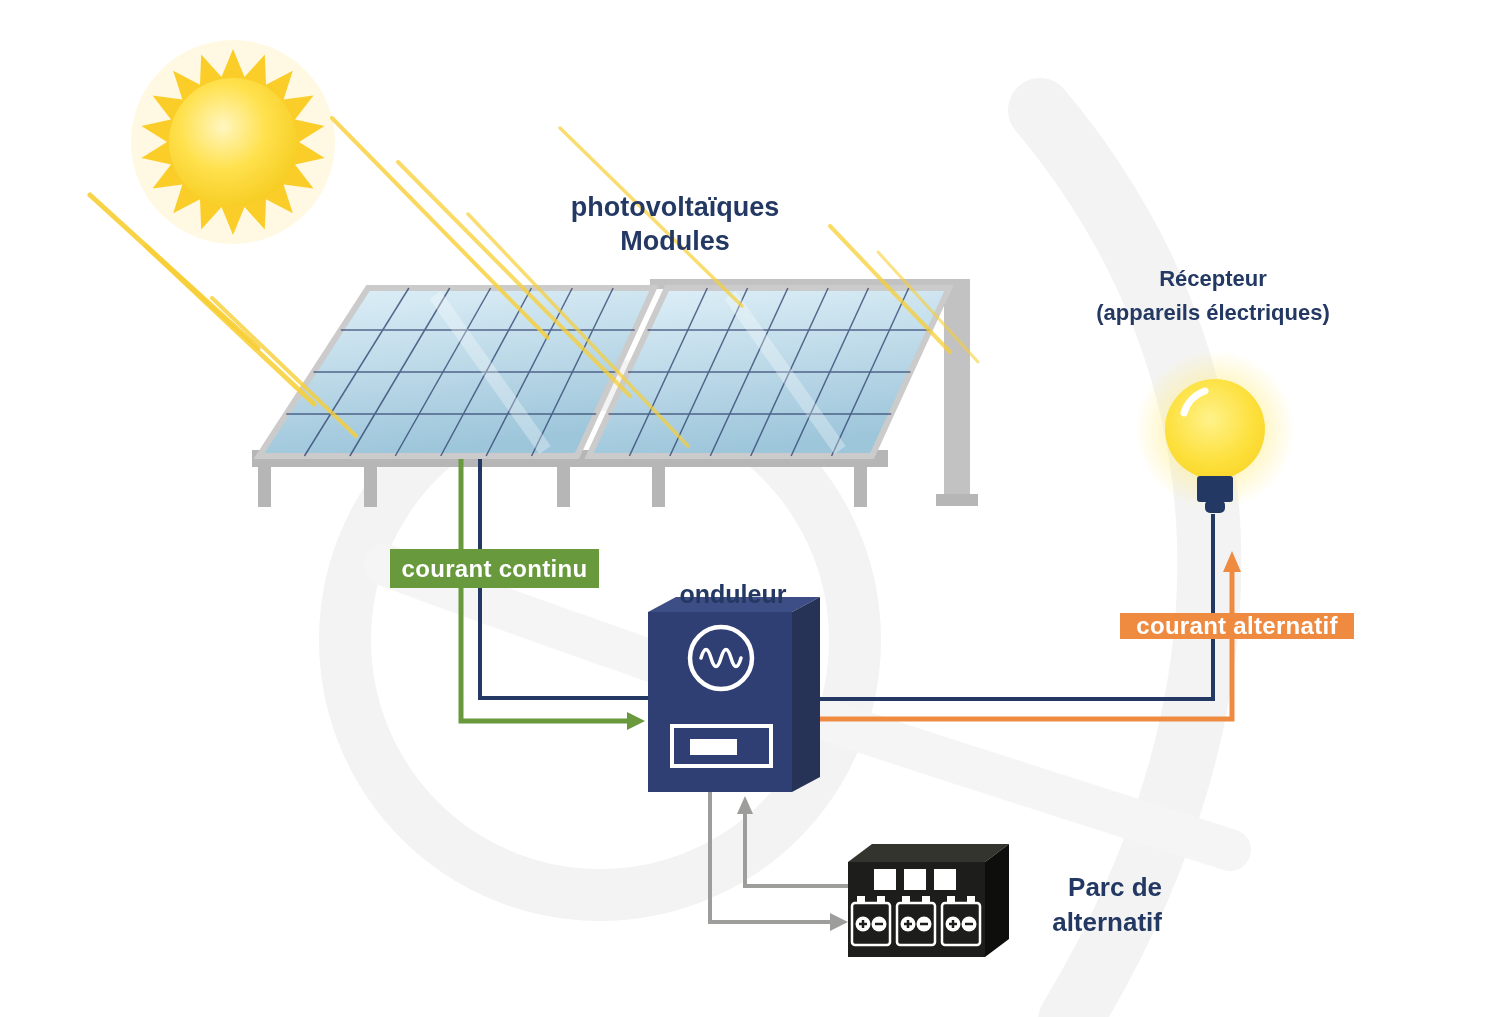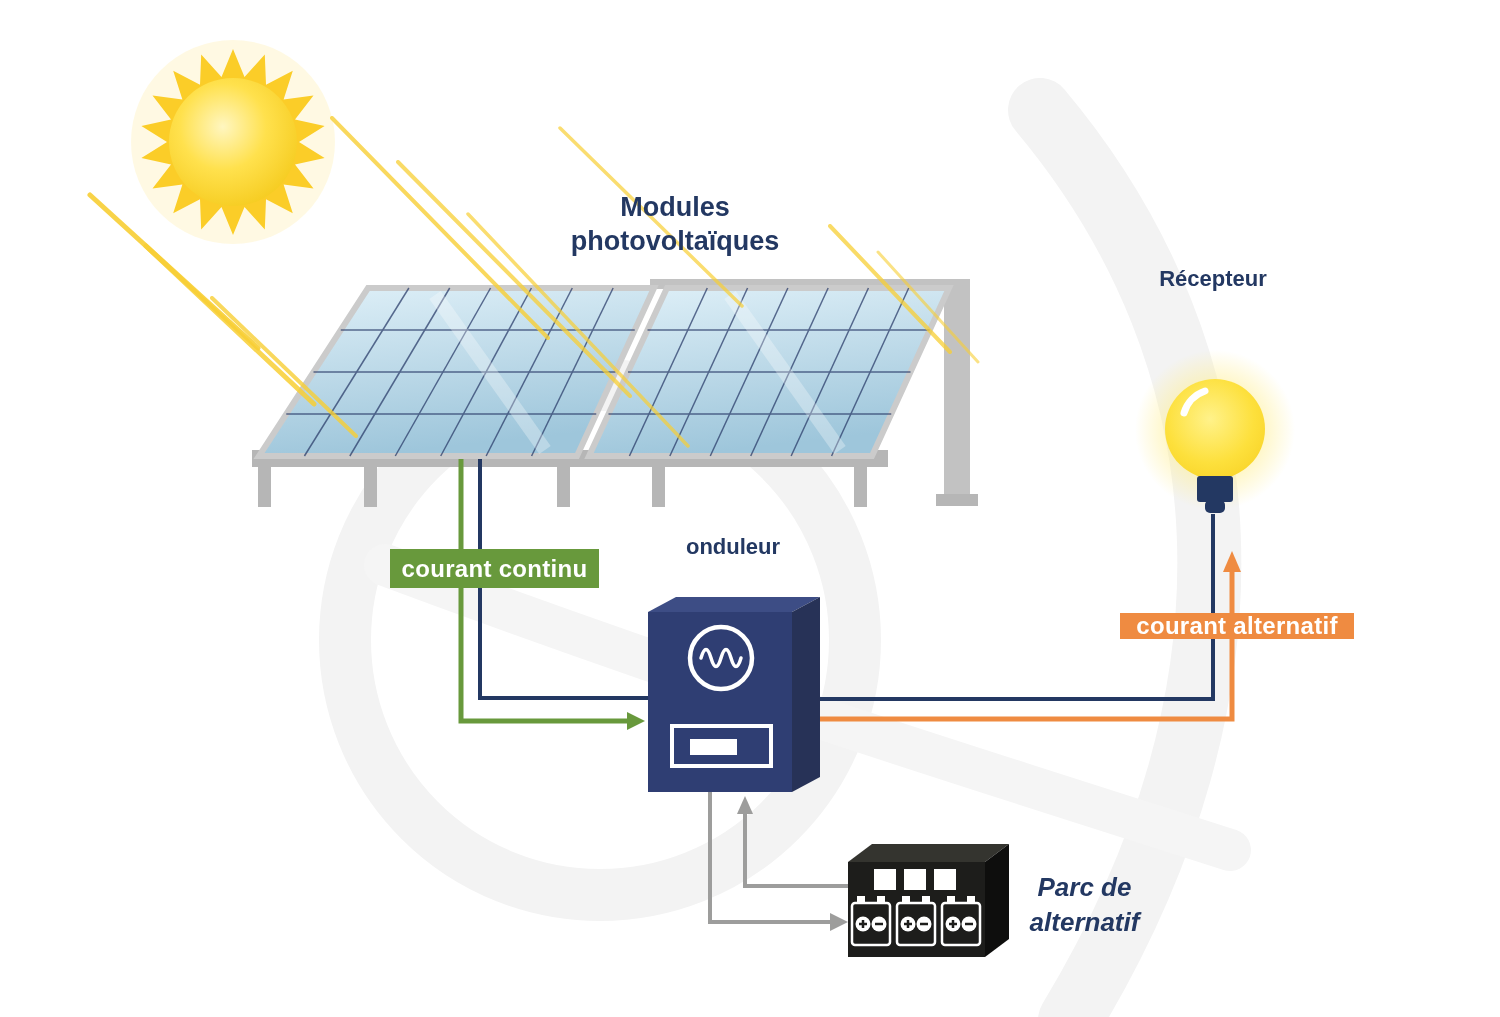--- a/index.html
+++ b/index.html
@@ -3,22 +3,22 @@
 <meta charset="utf-8">
 <style>
   * { margin:0; padding:0; box-sizing:border-box; }
   html,body { background:#ffffff; }
   body { font-family:"Liberation Sans", sans-serif; }
   #canvas { position:relative; width:1500px; height:1017px; background:#ffffff; overflow:hidden; }
   #scene { position:absolute; left:0; top:0; width:1500px; height:1017px; }
   .lbl { position:absolute; font-weight:700; color:#233862; text-align:center; }
   .modules  { left:520px;  top:190px; width:310px; font-size:27px; line-height:34px; }
   .receiver { left:1053px; top:262px; width:320px; font-size:22px; line-height:34px; }
-  .inverter-lbl { left:648px; top:534px; width:170px; font-size:22px; }
-  .battery-lbl  { left:1007px; top:870px; width:155px; font-size:26px; line-height:35px; text-align:center;font-style:italic; }
+  .inverter-lbl { left:648px; top:580px; width:170px; font-size:25px; }
+  .battery-lbl  { left:1007px; top:870px; width:155px; font-size:26px; line-height:35px; text-align:right; }
   .tagbox { position:absolute; display:flex; align-items:center; justify-content:center;
             color:#ffffff; font-weight:700; font-size:24px; letter-spacing:0.3px;margin-left:22px; }
   .dcbox { left:368px;  top:549px; width:209px; height:39px; background:#68993c; }
   .acbox { left:1098px; top:613px; width:234px; height:26px; background:#ef8b41; }
 </style>
 </head>
 <body>
 
 <div id="canvas">
 
@@ -173,26 +173,27 @@
     <g>
       <circle cx="1215" cy="430" r="100" fill="url(#glowGrad)"></circle>
       <circle cx="1215" cy="429" r="50" fill="url(#bulbGrad)"></circle>
       <path d="M 1184,413 A 33,33 0 0 1 1205,391" fill="none" stroke="#ffffff" stroke-width="7" stroke-linecap="round"></path>
       <rect x="1197" y="476" width="36" height="26" rx="3" fill="#233862"></rect>
       <rect x="1205" y="500" width="20" height="13" rx="5" fill="#233862"></rect>
     </g>
   </svg>
 
   <div class="lbl modules">
+    <div>photovoltaïques</div>
     <div>Modules</div>
-    <div>photovoltaïques</div>
   </div>
 
   <div class="lbl receiver">
     <div>Récepteur</div>
+    <div>(appareils électriques)</div>
   </div>
 
   <div class="tagbox dcbox">
     <span>courant continu</span>
   </div>
 
   <div class="lbl inverter-lbl">
     <span>onduleur</span>
   </div>
 

